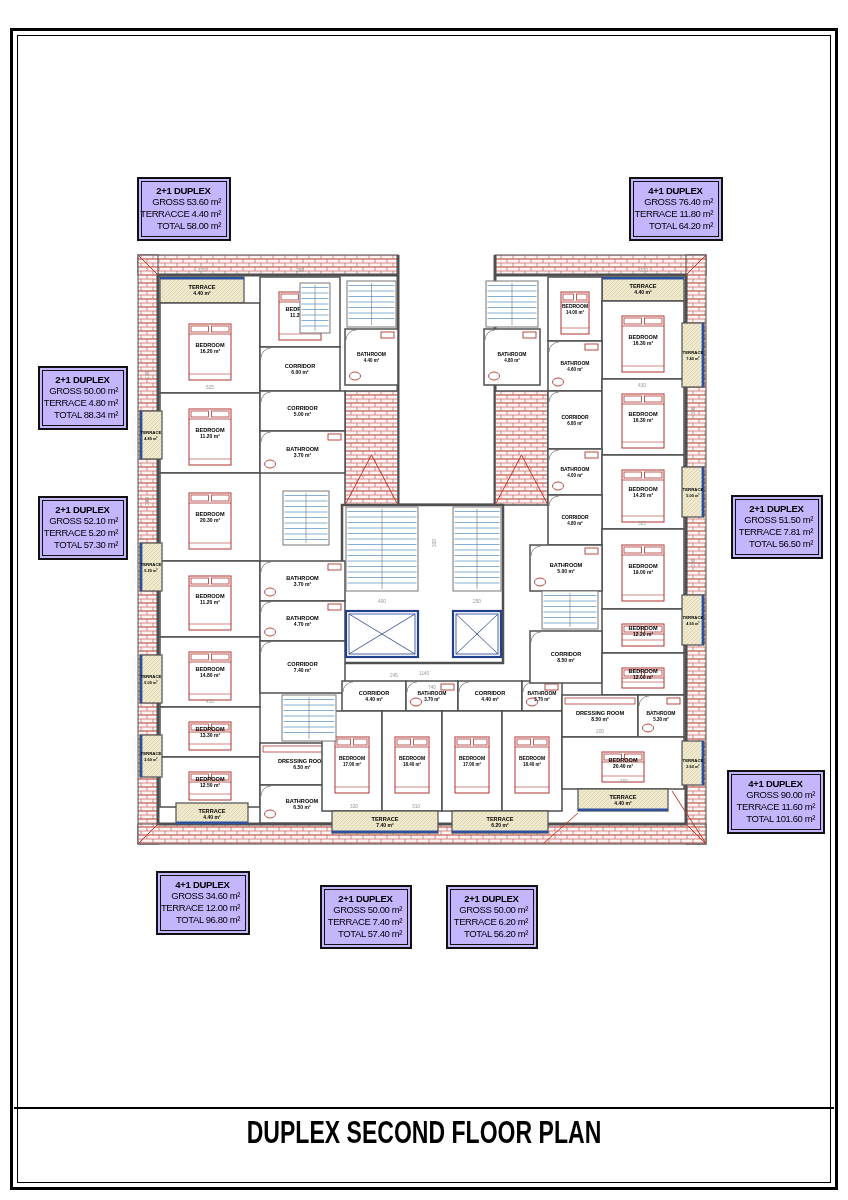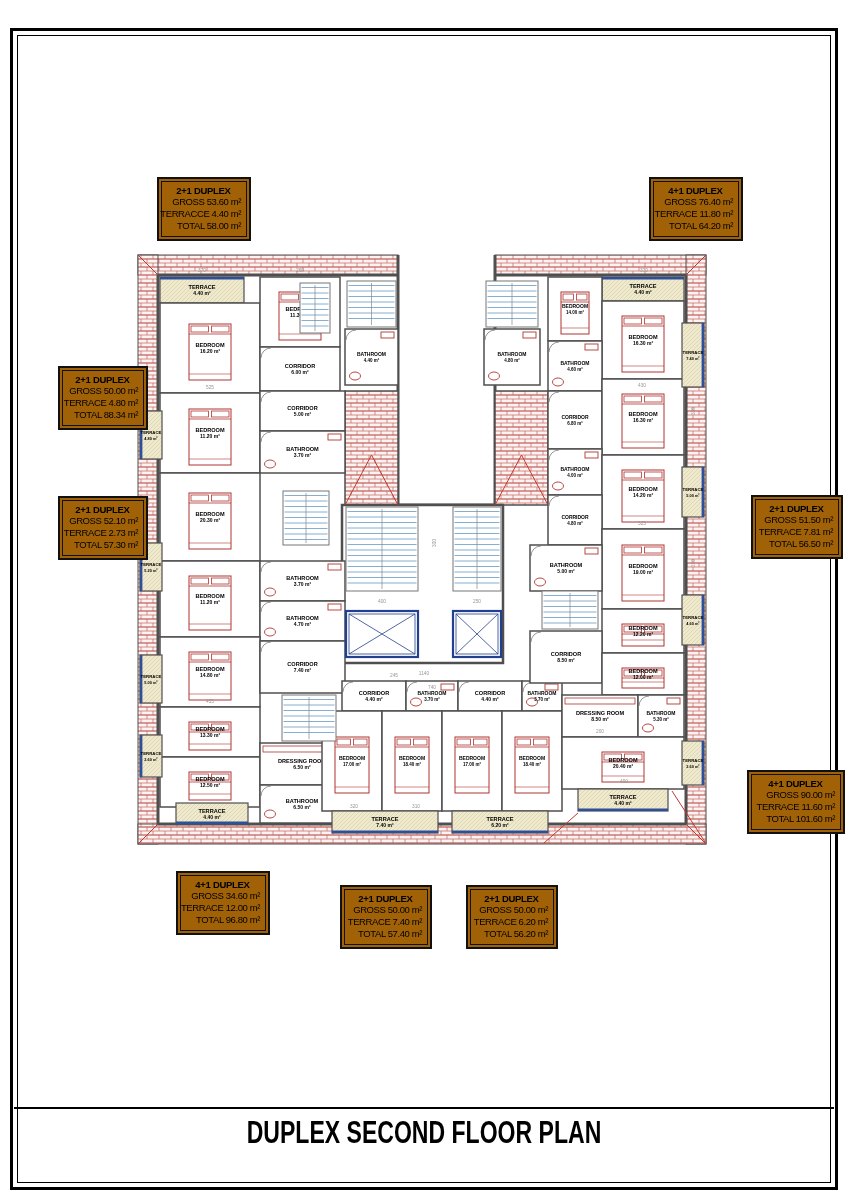--- a/index.html
+++ b/index.html
@@ -2,21 +2,21 @@
 <html><head>
 <meta charset="utf-8">
 <style>
   html,body{margin:0;padding:0;background:#fff;}
   body{width:848px;height:1200px;position:relative;overflow:hidden;
        font-family:"Liberation Sans",sans-serif;-webkit-font-smoothing:antialiased;}
   .sheet{position:absolute;inset:0;background:#fff;}
   .frame-outer{position:absolute;left:10px;top:28px;right:10px;bottom:10px;border:3px solid #000;}
   .frame-inner{position:absolute;left:17px;top:35px;right:17px;bottom:17px;border:1px solid #000;}
   #plan{position:absolute;left:132px;top:243px;width:580px;height:615px;}
-  .info-box{position:absolute;border:2px solid #111;background:#a16207;padding:2px;box-sizing:border-box;margin-left:20px;}
+  .info-box{position:absolute;border:2px solid #111;background:#c4b5fd;padding:2px;box-sizing:border-box;}
   .info-inner{border:1px solid #111;padding:3px 5px 4px 4px;display:flex;flex-direction:column;align-items:flex-end;}
   .u-type{align-self:center;font-weight:bold;font-size:9.5px;letter-spacing:-0.3px;white-space:nowrap;}
   .u-line{font-weight:normal;font-size:9.5px;letter-spacing:-0.4px;white-space:nowrap;line-height:12px;}
   .pos-tl{left:137px;top:177px;width:94px;}
   .pos-tr{left:629px;top:177px;width:94px;}
   .pos-l1{left:38px;top:366px;width:90px;}
   .pos-l2{left:38px;top:496px;width:90px;}
   .pos-r1{left:731px;top:495px;width:92px;}
   .pos-r2{left:727px;top:770px;width:98px;}
   .pos-bl{left:156px;top:871px;width:94px;}
@@ -677,21 +677,21 @@
       <div class="u-type">2+1 DUPLEX</div>
       <div class="u-line">GROSS 50.00 m²</div>
       <div class="u-line">TERRACE 4.80 m²</div>
       <div class="u-line">TOTAL 88.34 m²</div>
     </div>
   </div>
   <div class="info-box pos-l2">
     <div class="info-inner">
       <div class="u-type">2+1 DUPLEX</div>
       <div class="u-line">GROSS 52.10 m²</div>
-      <div class="u-line">TERRACE 2.73 m²</div>
+      <div class="u-line">TERRACE 5.20 m²</div>
       <div class="u-line">TOTAL 57.30 m²</div>
     </div>
   </div>
   <div class="info-box pos-r1">
     <div class="info-inner">
       <div class="u-type">2+1 DUPLEX</div>
       <div class="u-line">GROSS 51.50 m²</div>
       <div class="u-line">TERRACE 7.81 m²</div>
       <div class="u-line">TOTAL 56.50 m²</div>
     </div>

